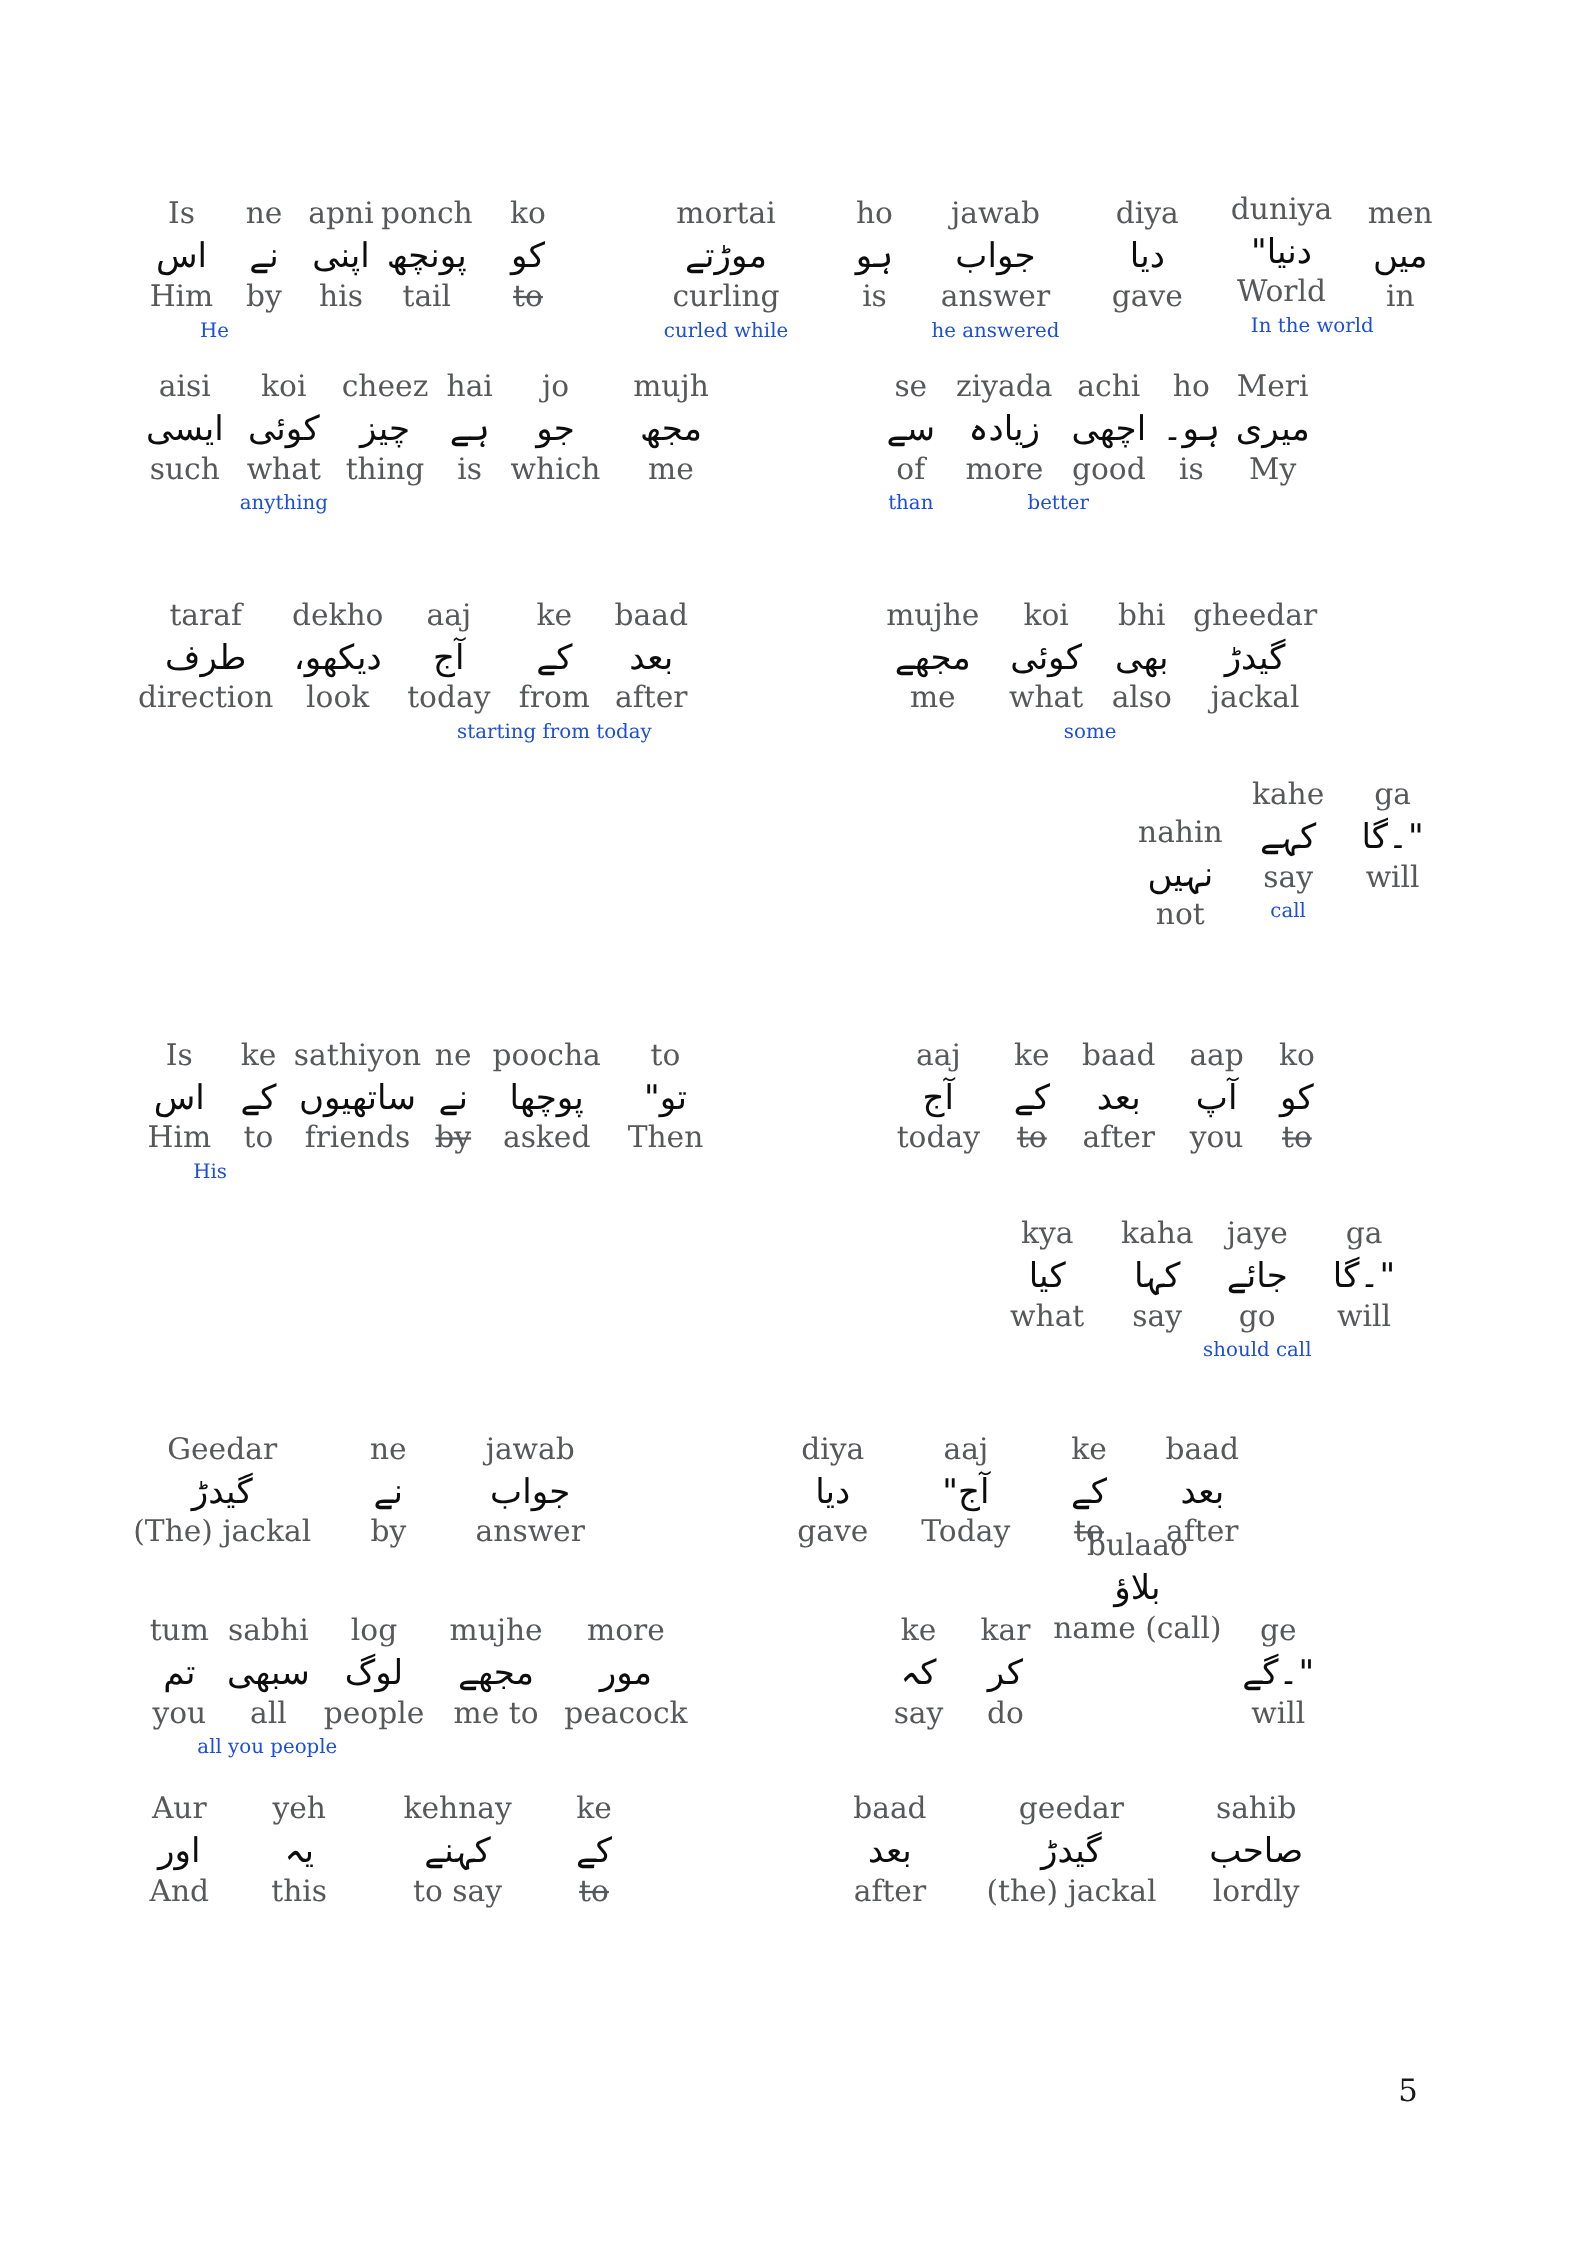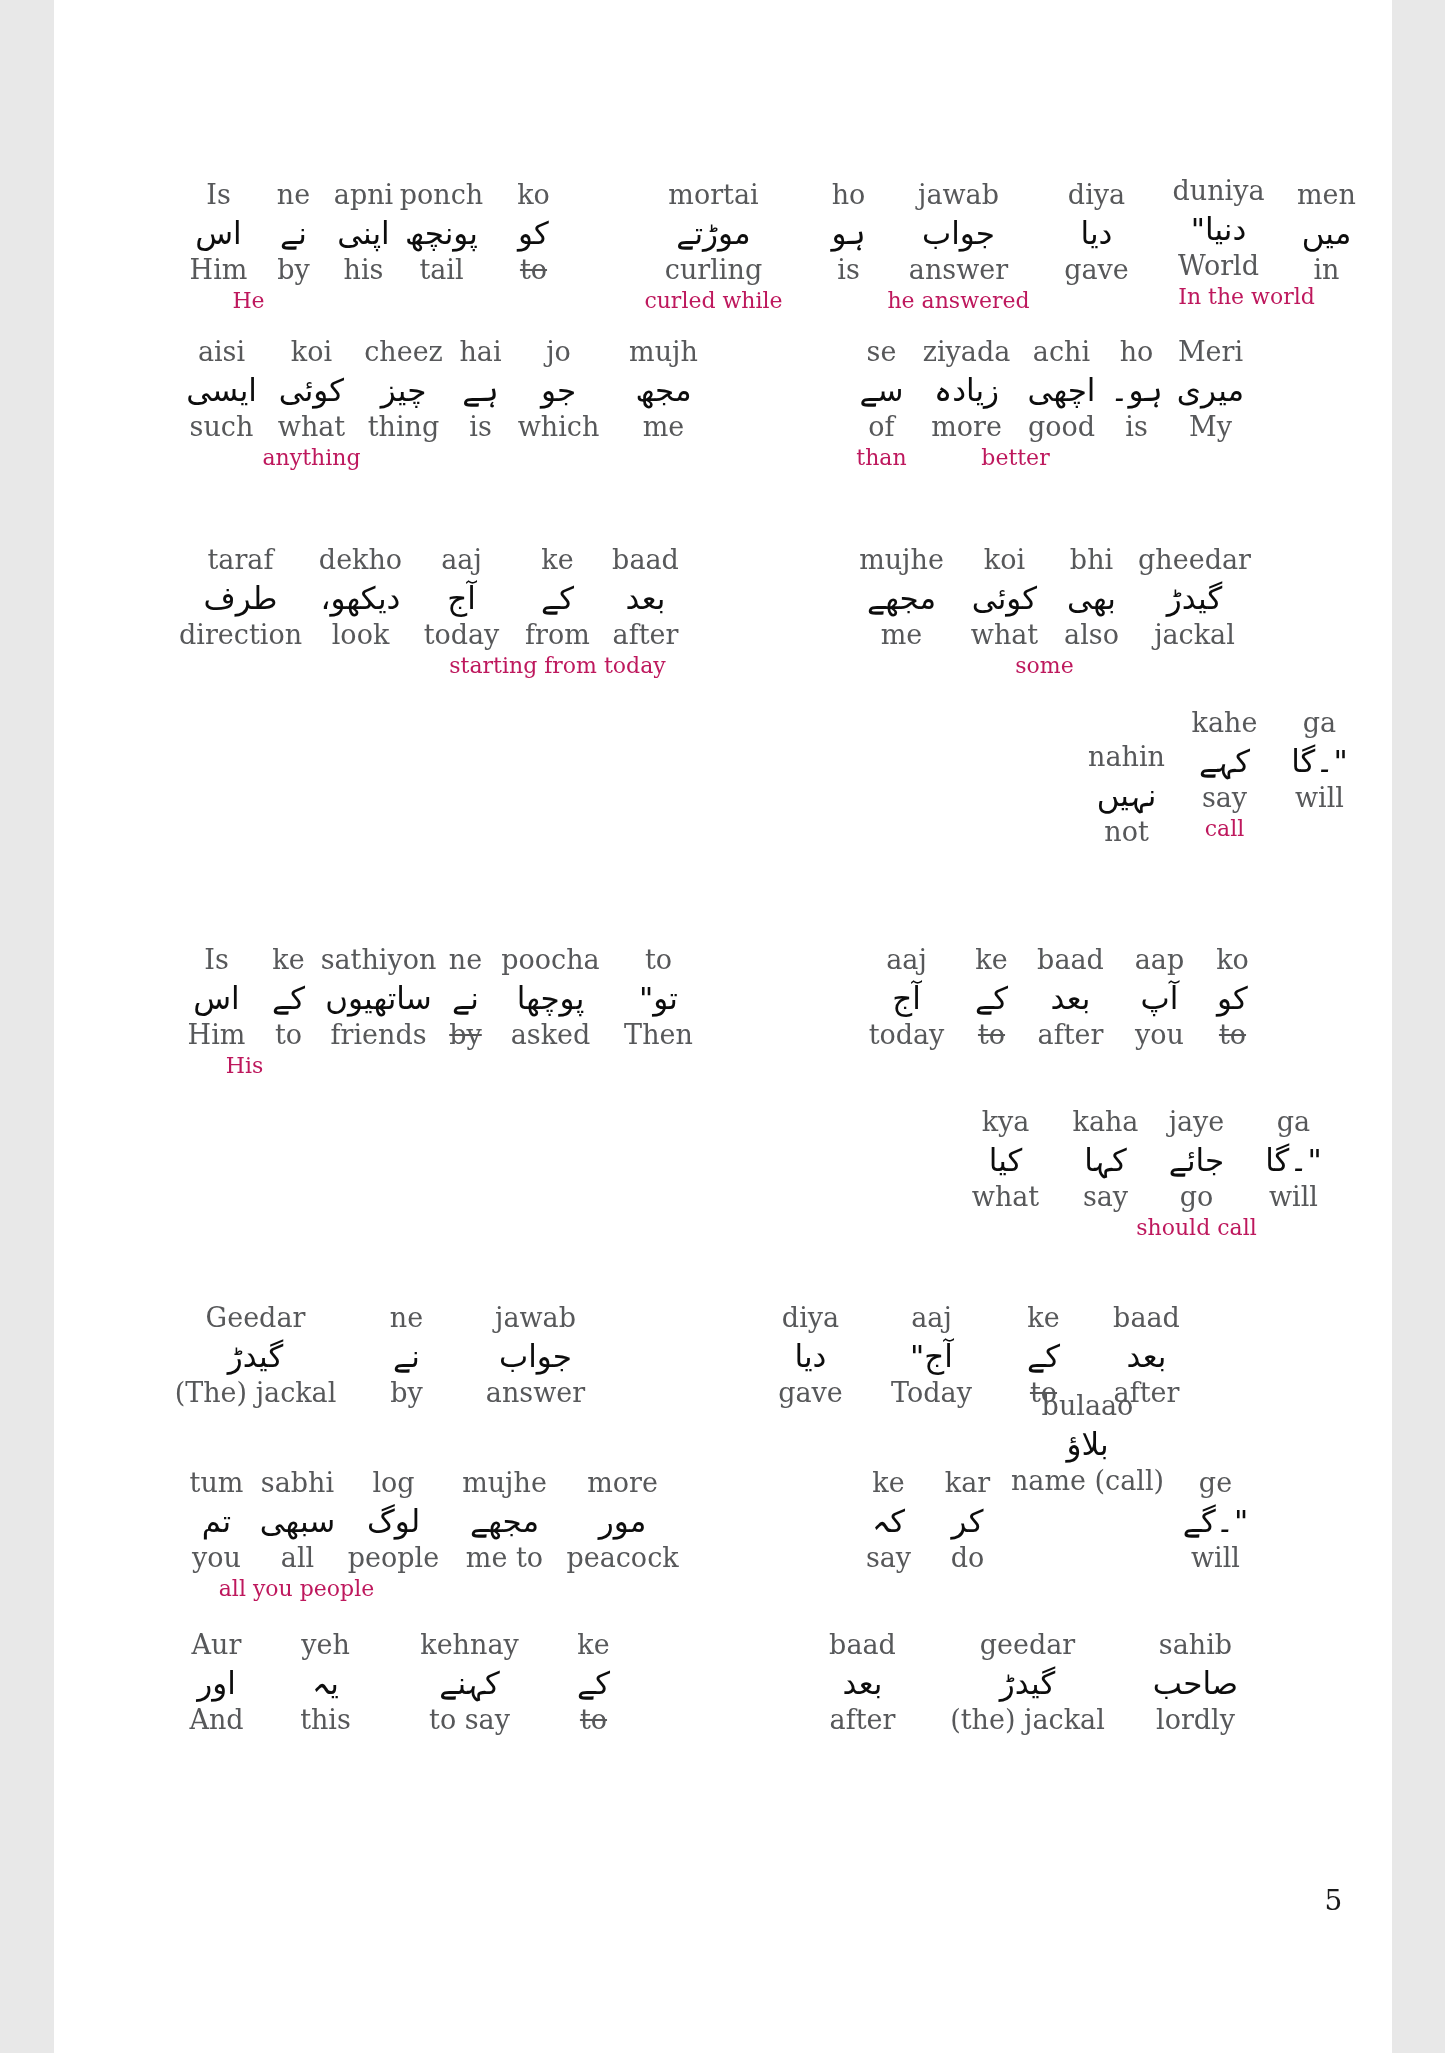--- a/index.html
+++ b/index.html
@@ -1,18 +1,18 @@
 <!DOCTYPE html>
 <html><head>
 <meta charset="utf-8">
 <style>
   html,body { margin:0; padding:0; background:#e8e8e8; }
   .page {
     position:relative;
-    width:1338px; height:2053px;
+    width:1445px; height:2053px;
     margin:0 auto;
     background:#ffffff;
     font-family:"DejaVu Serif", serif;
     overflow:hidden;
   }
   .interlinear { position:absolute; inset:0; }
   .word {
     position:absolute;
     transform:translateX(-50%);
     display:flex; flex-direction:column; align-items:center;
@@ -34,22 +34,22 @@
   .uword { direction:rtl; unicode-bidi:isolate; }
   .uadorn { direction:ltr; unicode-bidi:bidi-override; font-size:27px; }
   .gloss {
     display:block;
     font-size:27px; line-height:28px;
     color:#57585a;
   }
   .gloss.struck { text-decoration:line-through; }
   .gloss2 {
     display:block; position:relative;
-    font-size:22px; line-height:30px; margin-top:2px;
-    color:#be185d;
+    font-size:18px; line-height:30px; margin-top:2px;
+    color:#1d4ed8;
     white-space:nowrap;
   }
   .page-number {
     position:absolute;
     transform:translateX(-50%);
     font-size:28px; color:#1a1a1a;
   }
 </style>
 </head>
 <body>

